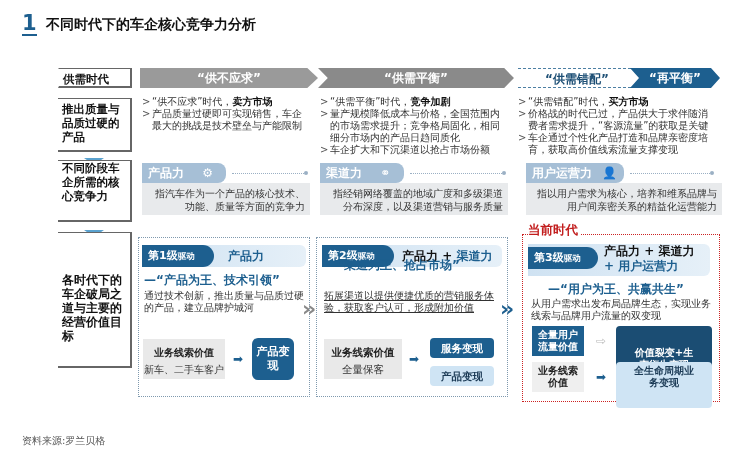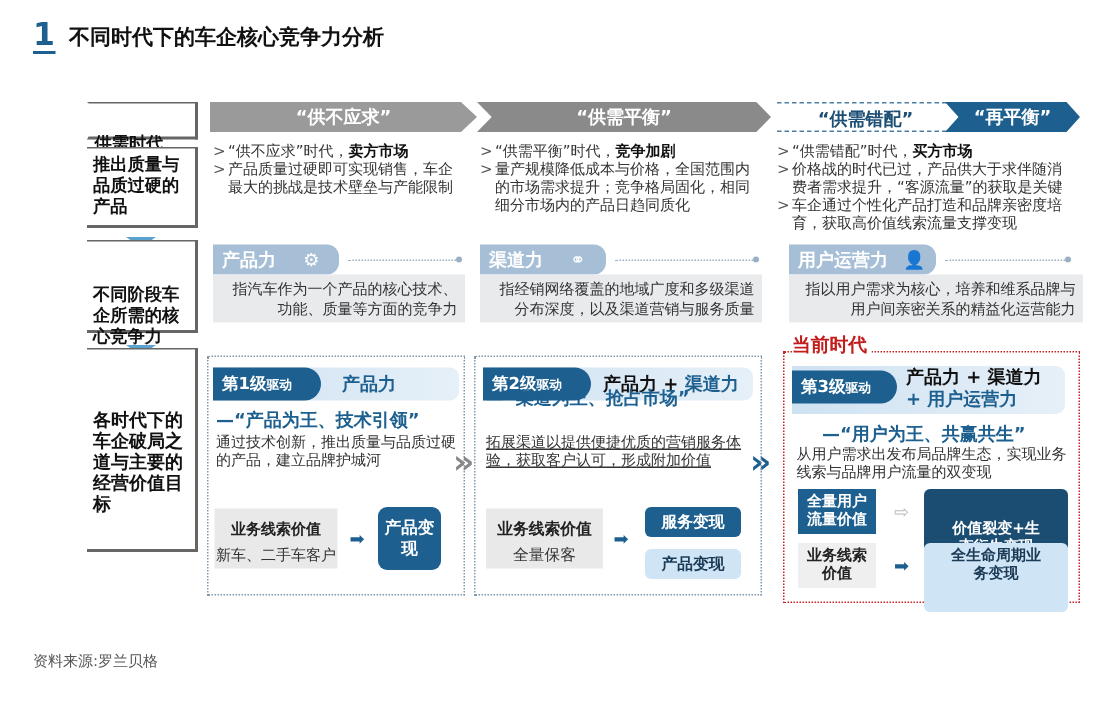--- a/index.html
+++ b/index.html
@@ -4,23 +4,23 @@
 <style>
   * { box-sizing: border-box; margin: 0; padding: 0; }
   body {
     width: 744px; height: 468px; background: #ffffff; position: relative; overflow: hidden;
     font-family: "DejaVu Sans", "Liberation Sans", sans-serif; color: #222;
   }
   .abs { position: absolute; }
   .title-num { left: 22px; top: 12px; font-size: 21px; font-weight: bold; color: #1d5f8f; border-bottom: 2px solid #1d5f8f; line-height: 22px; }
   .title-text { left: 46px; top: 16px; font-size: 14px; font-weight: bold; color: #111; }
   .lbl { border: 1px solid #666; border-left: none; background: #fff; font-weight: bold; font-size: 11.5px; line-height: 14px; color: #111; padding: 3px 4px; border-bottom: 2px solid #666; border-right: 2px solid #666; }
-  .lbl.l1 { left: 58px; top: 68px; width: 74px; height: 20px; padding-top: 19px; border-left: 1px solid #fff; }
+  .lbl.l1 { left: 58px; top: 68px; width: 74px; height: 20px; padding-top: 3px; border-left: 1px solid #fff; }
   .lbl.l2 { left: 58px; top: 98px; width: 74px; height: 54px; }
-  .lbl.l3 { left: 58px; top: 160px; width: 74px; height: 62px; padding-top: 28px; border-top: 1px solid #666; }
+  .lbl.l3 { left: 58px; top: 160px; width: 74px; height: 62px; padding-top: 0; border-top: 1px solid #666; }
   .lbl.l4 { left: 58px; top: 232px; width: 74px; height: 136px; padding-top: 40px; font-size: 12px; line-height: 14px; }
   .tri { width: 0; height: 0; border-left: 10px solid transparent; border-right: 10px solid transparent; border-top: 7px solid #5aa2cf; }
   .era { height: 20px; color: #fff; font-weight: bold; font-size: 12px; text-align: center; line-height: 20px; }
   .era1 { left: 140px; top: 68px; width: 178px; background: #9a9a9a; clip-path: polygon(0 0, 94% 0, 100% 50%, 94% 100%, 0 100%); }
   .era2 { left: 318px; top: 68px; width: 196px; background: #8a8a8a; clip-path: polygon(0 0, 95% 0, 100% 50%, 95% 100%, 0 100%, 5% 50%); }
   .era3 { left: 518px; top: 68px; width: 118px; color: #1d4f75; background: #fff; border-top: 1.5px dashed #4d7fa3; border-bottom: 1.5px dashed #4d7fa3; }
   .era4 { left: 630px; top: 68px; width: 90px; background: #1d5f8f; clip-path: polygon(0 0, 90% 0, 100% 50%, 90% 100%, 0 100%, 10% 50%); }
   .bullets { font-size: 10px; line-height: 12px; color: #333; }
   .bullets .b { padding-left: 12px; position: relative; }
   .bullets .b::before { content: ">"; position: absolute; left: 2px; color: #555; }
@@ -61,20 +61,21 @@
 <div class="abs era era3">“供需错配”</div>
 <div class="abs era era4">“再平衡”</div>
 
 <div class="abs bullets" style="left:140px; top:96px; width:170px;">
   <div class="b"><span>“供不应求”时代，</span><span class="bold">卖方市场</span></div>
   <div class="b">产品质量过硬即可实现销售，车企最大的挑战是技术壁垒与产能限制</div>
 </div>
 <div class="abs bullets" style="left:318px; top:96px; width:190px;">
   <div class="b"><span>“供需平衡”时代，</span><span class="bold">竞争加剧</span></div>
   <div class="b">量产规模降低成本与价格，全国范围内的市场需求提升；竞争格局固化，相同细分市场内的产品日趋同质化</div>
+  <div class="b">车企扩大和下沉渠道以抢占市场份额</div>
 </div>
 <div class="abs bullets" style="left:516px; top:96px; width:200px;">
   <div class="b"><span>“供需错配”时代，</span><span class="bold">买方市场</span></div>
   <div class="b">价格战的时代已过，产品供大于求伴随消费者需求提升，“客源流量”的获取是关键</div>
   <div class="b">车企通过个性化产品打造和品牌亲密度培育，获取高价值线索流量支撑变现</div>
 </div>
 
 <div class="abs cap-tag" style="left:142px; top:163px; width:84px;">
   <span>产品力</span>
   <span style="margin-left:14px;">⚙</span>

